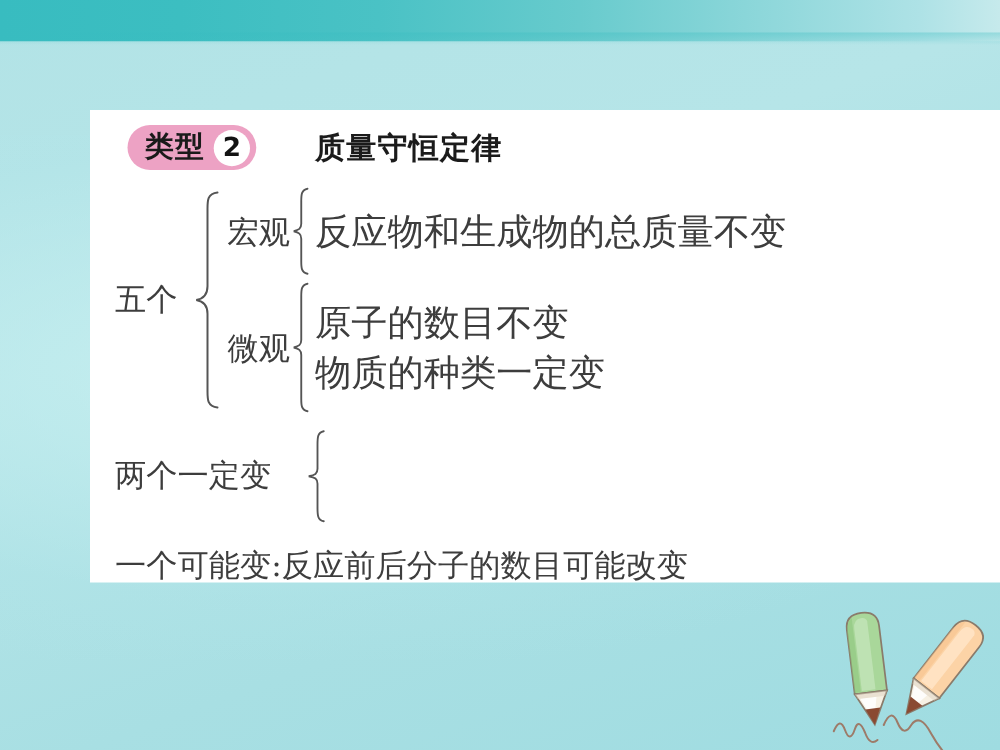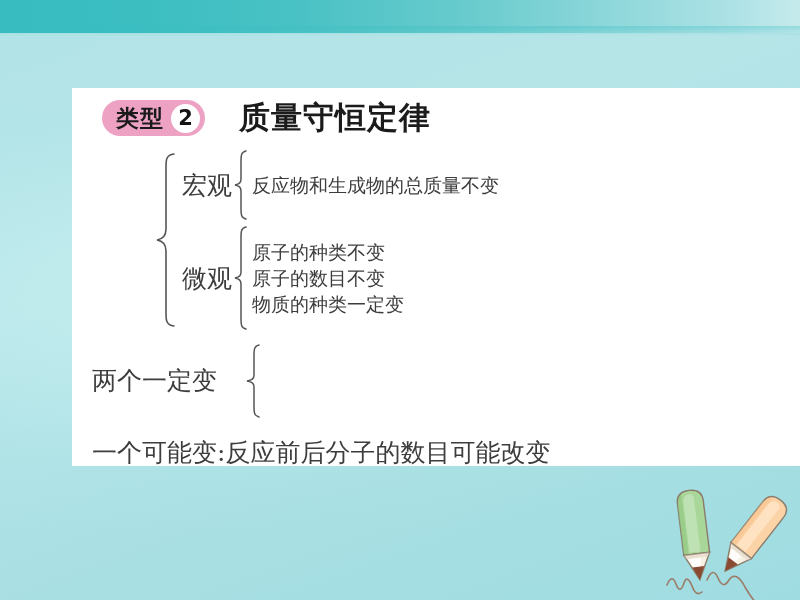--- a/index.html
+++ b/index.html
@@ -108,23 +108,23 @@
     justify-content: center;
     font-family: "DejaVu Sans", "Liberation Sans", sans-serif;
     font-weight: bold;
     font-size: 21px;
     color: #131313;
     line-height: 1;
   }
   #header-title {
     font-family: "DejaVu Sans", "Liberation Sans", sans-serif;
     font-weight: bold;
-    font-size: 31px;
+    font-size: 24px;
     color: #1b1b1b;
-    margin-left: 34px;
+    margin-left: 47px;
     letter-spacing: 1px;
     white-space: nowrap;
   }
 
   
   #body-content {
     position: absolute;
     left: 20px;
     top: 60px;
     width: 680px;
@@ -175,21 +175,21 @@
     white-space: nowrap;
     padding-left: 6px;
   }
 
   .leaf-col {
     flex: 0 0 auto;
     display: flex;
     flex-direction: column;
   }
   .leaf {
-    font-size: 19px;
+    font-size: 29px;
     line-height: 1.38;
     white-space: nowrap;
     padding-left: 4px;
   }
 
   
   #group-two {
     margin-top: 10px;
   }
   #group-two .lvl1-label {
@@ -232,20 +232,21 @@
         <span id="type-badge-number">2</span>
       </div>
       <div id="header-title">质量守恒定律</div>
     </div>
 
     <div id="body-content">
 
       <div class="group" id="group-five">
 
         <div class="lvl1-label cn">
+          <div>五个</div>
         </div>
 
         <span class="brace">
           <svg width="22" height="178" viewBox="0 0 22 178" aria-hidden="true">
             <path d="M20 3 C12 4, 12 9, 12 16 L12 78 C12 85, 9 88, 3 89 C9 90, 12 93, 12 100 L12 162 C12 169, 12 174, 20 175" fill="none" stroke="#555" stroke-width="1.6" stroke-linecap="round"></path>
           </svg>
         </span>
 
         <div class="lvl2-col">
 
@@ -262,21 +263,20 @@
           </div>
 
           <div style="display:flex;align-items:center;margin-top:2px;">
             <div class="lvl2-label cn">微观</div>
             <span class="brace">
               <svg width="16" height="108" viewBox="0 0 16 108" aria-hidden="true">
                 <path d="M14 3 C9 4, 9 8, 9 13 L9 48 C9 52, 7 53, 3 54 C7 55, 9 56, 9 60 L9 95 C9 100, 9 104, 14 105" fill="none" stroke="#555" stroke-width="1.5" stroke-linecap="round"></path>
               </svg>
             </span>
             <div class="leaf-col">
-              <div class="leaf cn">原子的种类不变</div>
               <div class="leaf cn">原子的数目不变</div>
               <div class="leaf cn">物质的种类一定变</div>
             </div>
           </div>
 
         </div>
       </div>
 
       <div class="group" id="group-two">
         <div class="lvl1-label cn">两个一定变</div>

